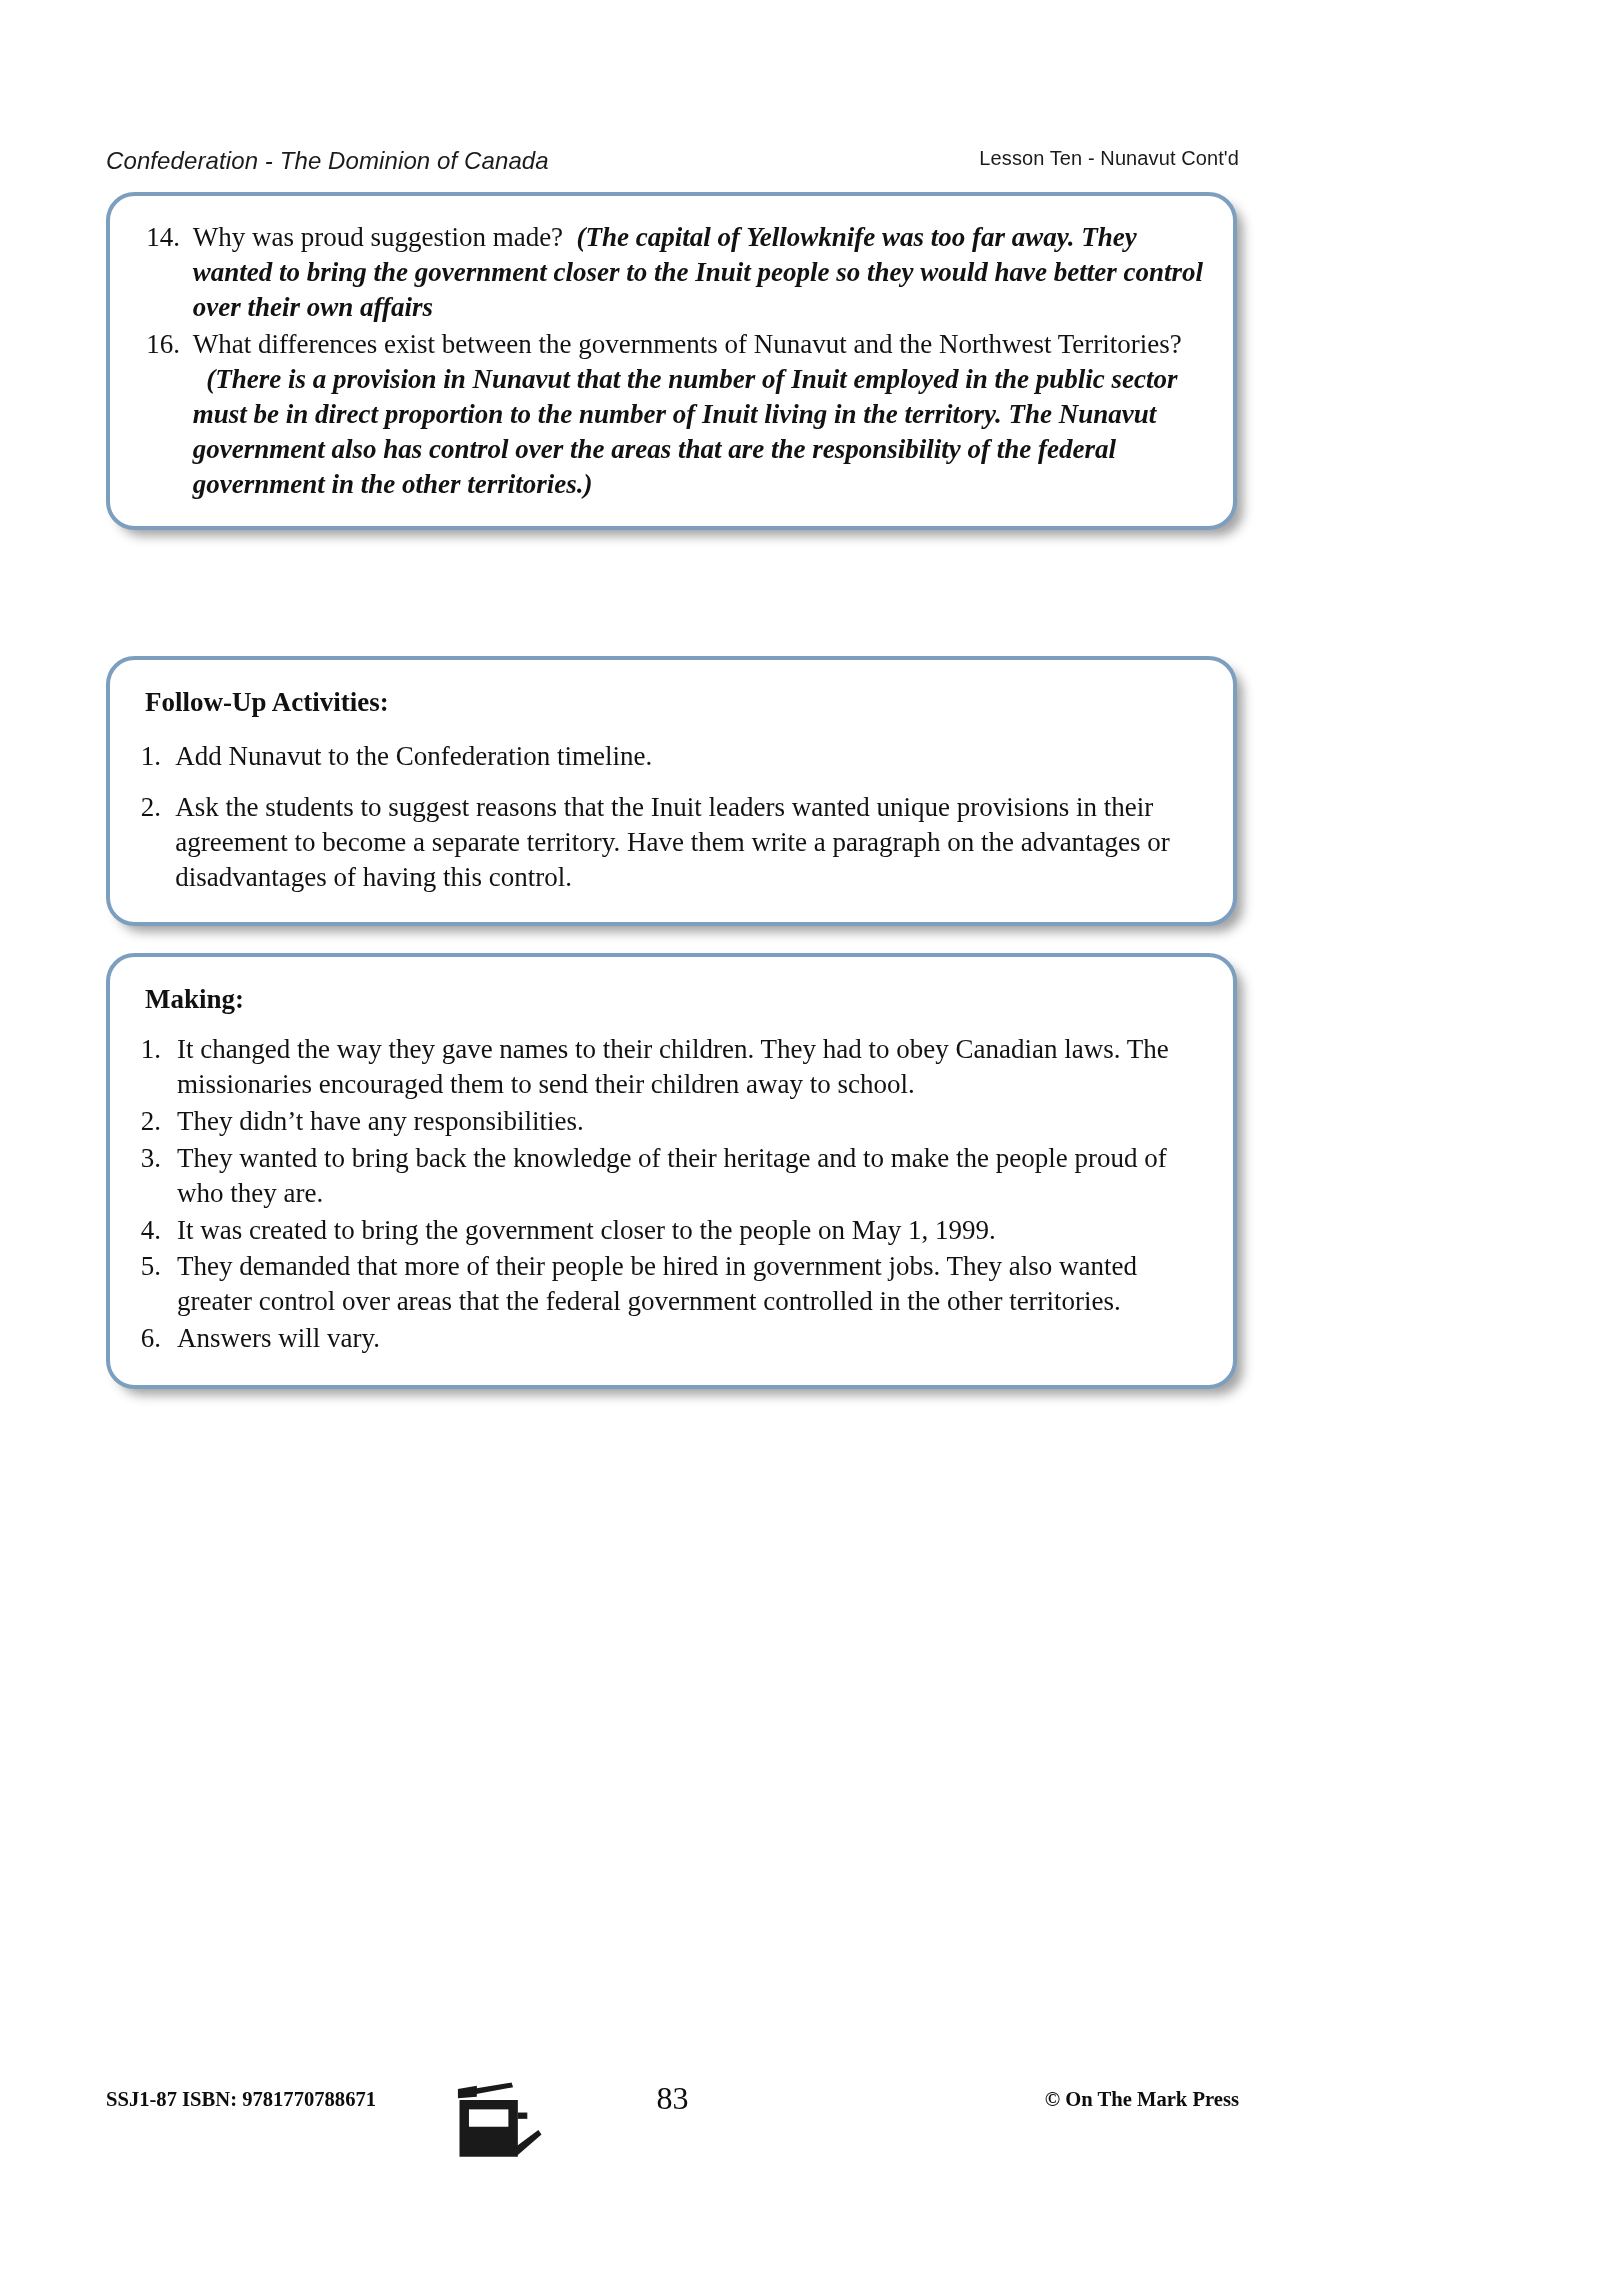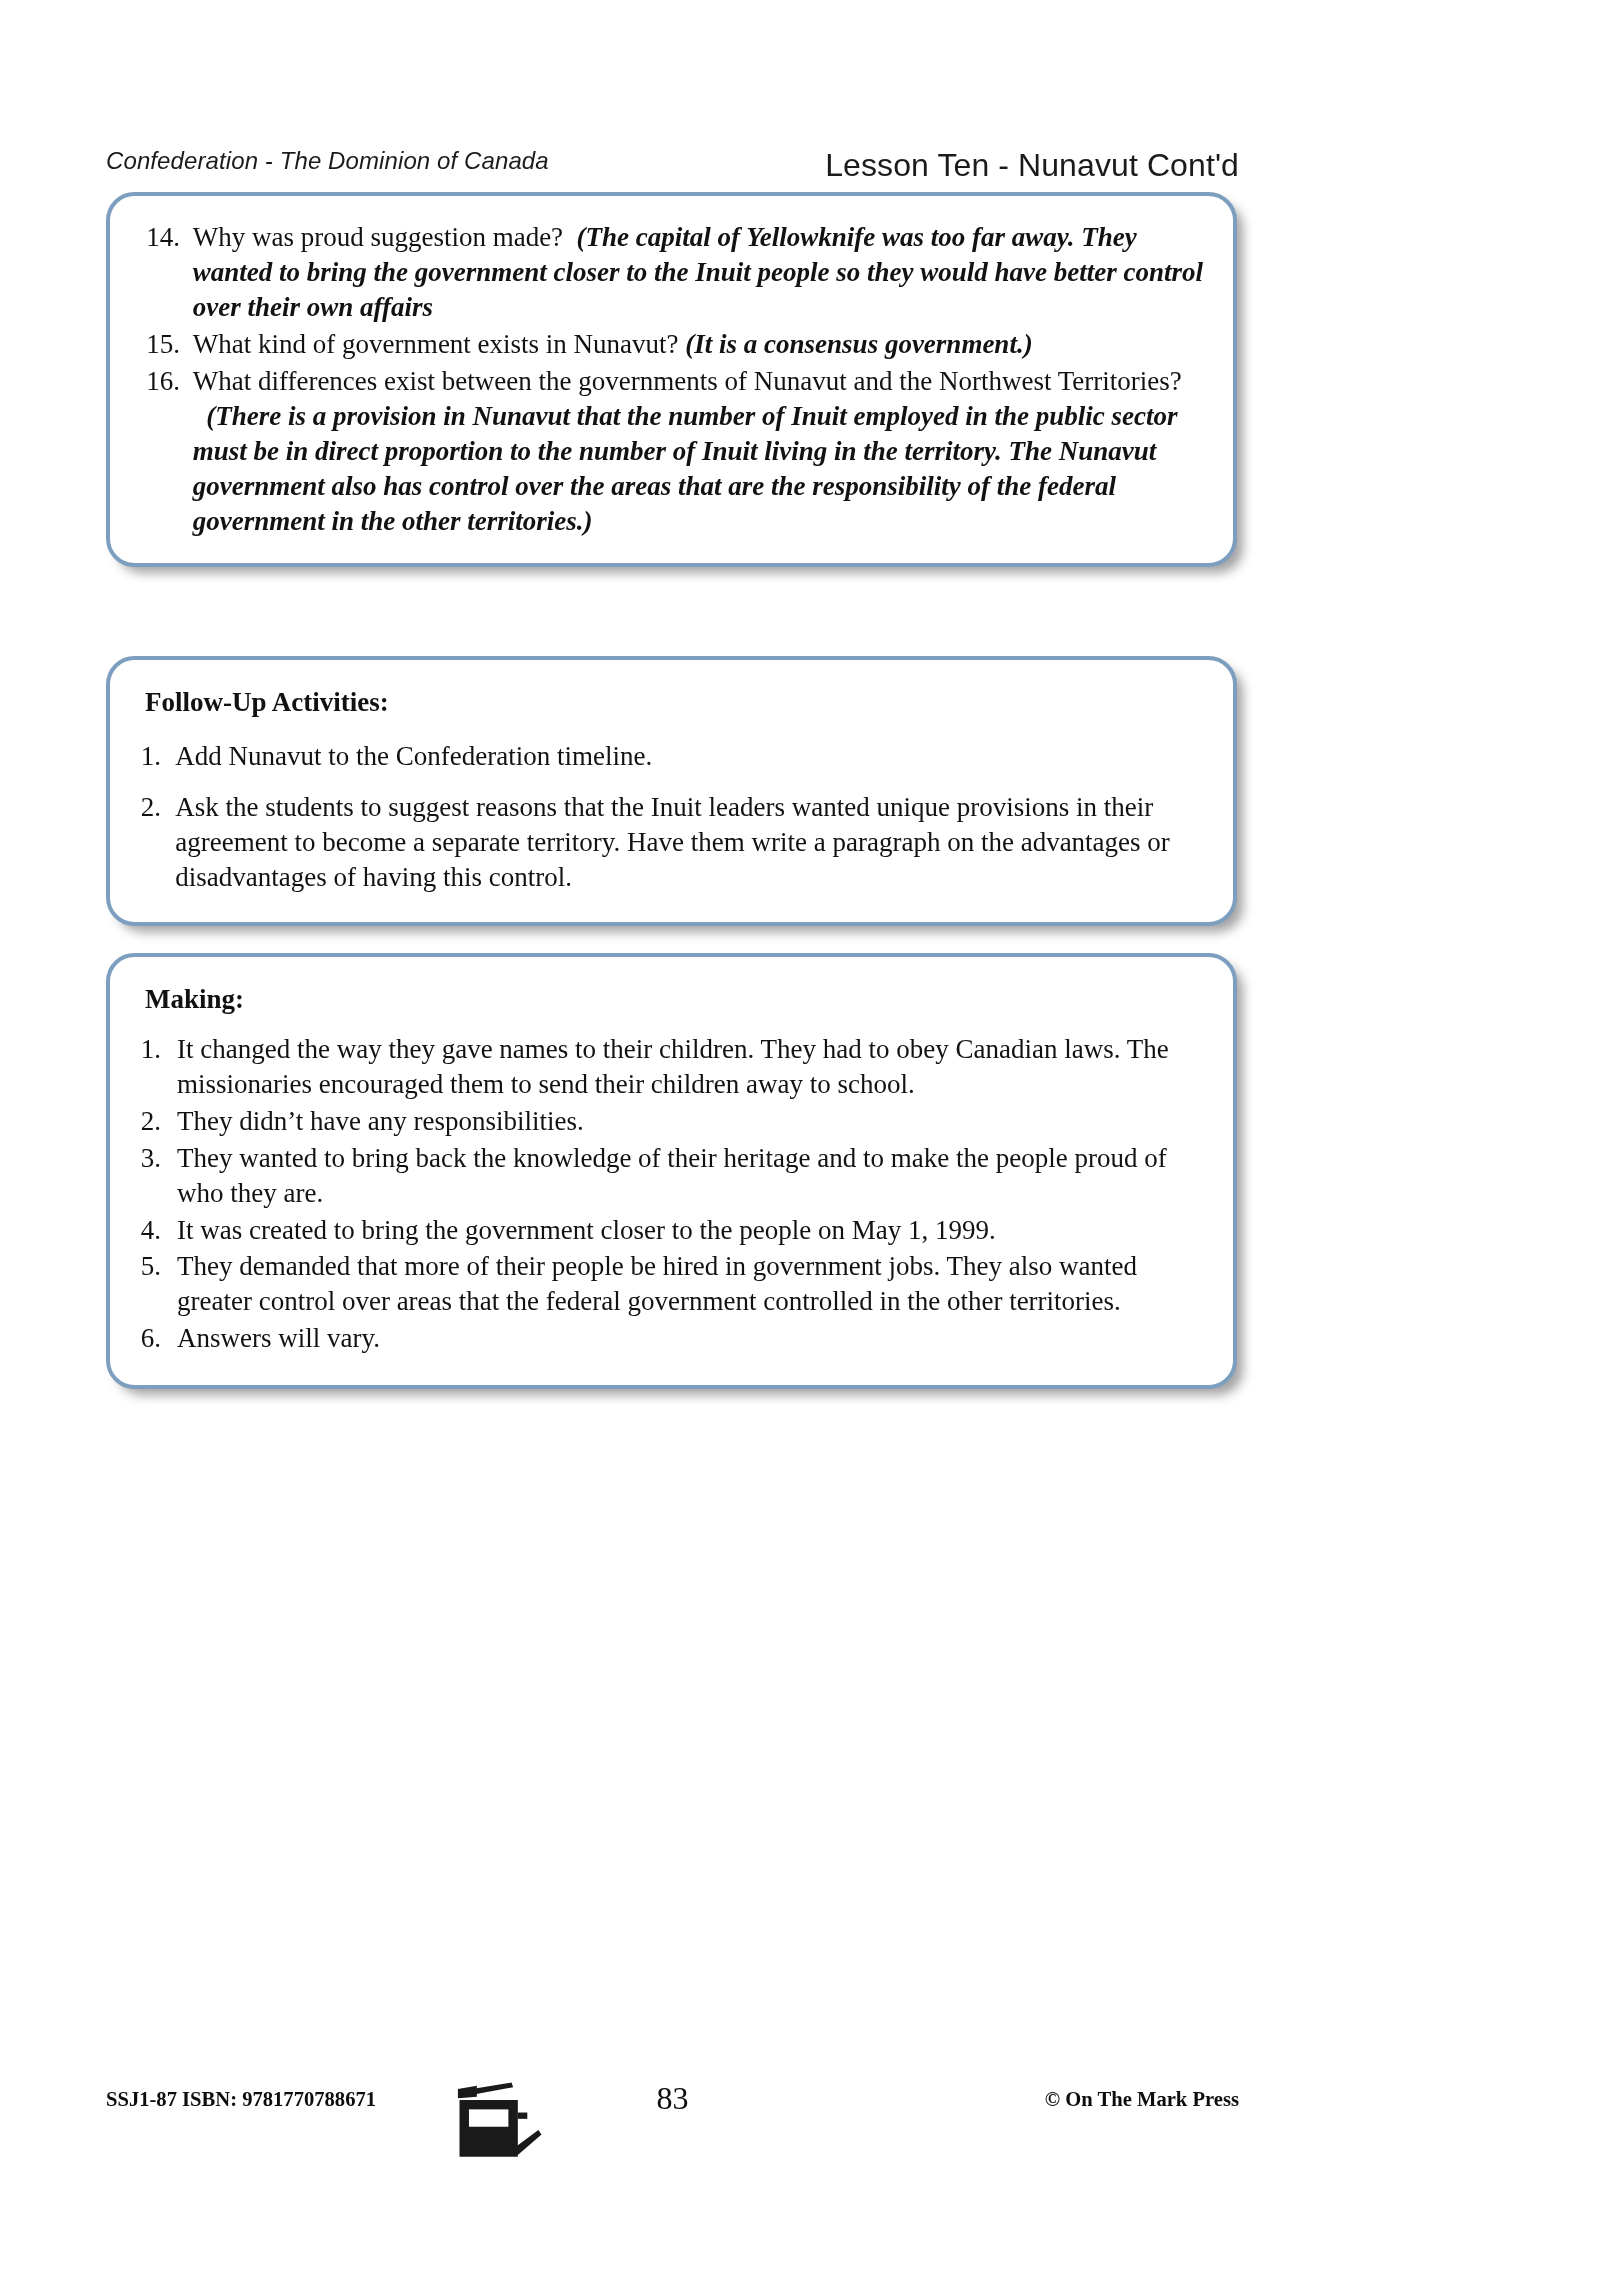--- a/index.html
+++ b/index.html
@@ -33,21 +33,21 @@
   .running-head .rh-left {
     font-family: "Liberation Sans", "DejaVu Sans", sans-serif;
     font-style: italic;
     font-size: 24px;
     color: #1b1b1b;
     letter-spacing: 0.1px;
     white-space: nowrap;
   }
   .running-head .rh-right {
     font-family: "Liberation Sans", "DejaVu Sans", sans-serif;
-    font-size: 32px;
+    font-size: 20px;
     color: #1b1b1b;
     letter-spacing: 0.1px;
     white-space: nowrap;
   }
 
   
   .rbox {
     position: absolute;
     left: 106px;
     right: 108px;
@@ -167,24 +167,20 @@
 
   <div class="rbox" style="top:192px;">
     <div class="rbox-inner">
       <ol class="qlist">
 
         <li class="row">
           <span class="num">14.</span>
           <span class="body"><span>Why was proud suggestion made?</span><span class="sp">  </span><span class="ans">(The capital of Yellowknife was too far away.  They wanted to bring the government closer to the Inuit people so they would have better control over their own affairs</span></span>
         </li>
 
-        <li class="row">
-          <span class="num">15.</span>
-          <span class="body"><span>What kind of government exists in Nunavut?</span><span class="sp"> </span><span class="ans">(It is a consensus government.)</span></span>
-        </li>
 
         <li class="row">
           <span class="num">16.</span>
           <span class="body"><span>What differences exist between the governments of Nunavut and the Northwest Territories?</span><span class="sp">  </span><span class="ans">(There is a provision in Nunavut that the number of Inuit employed in the public sector must be in direct proportion to the number of Inuit living in the territory.  The Nunavut government also has control over the areas that are the responsibility of the federal government in the other territories.)</span></span>
         </li>
 
       </ol>
     </div>
   </div>
 

